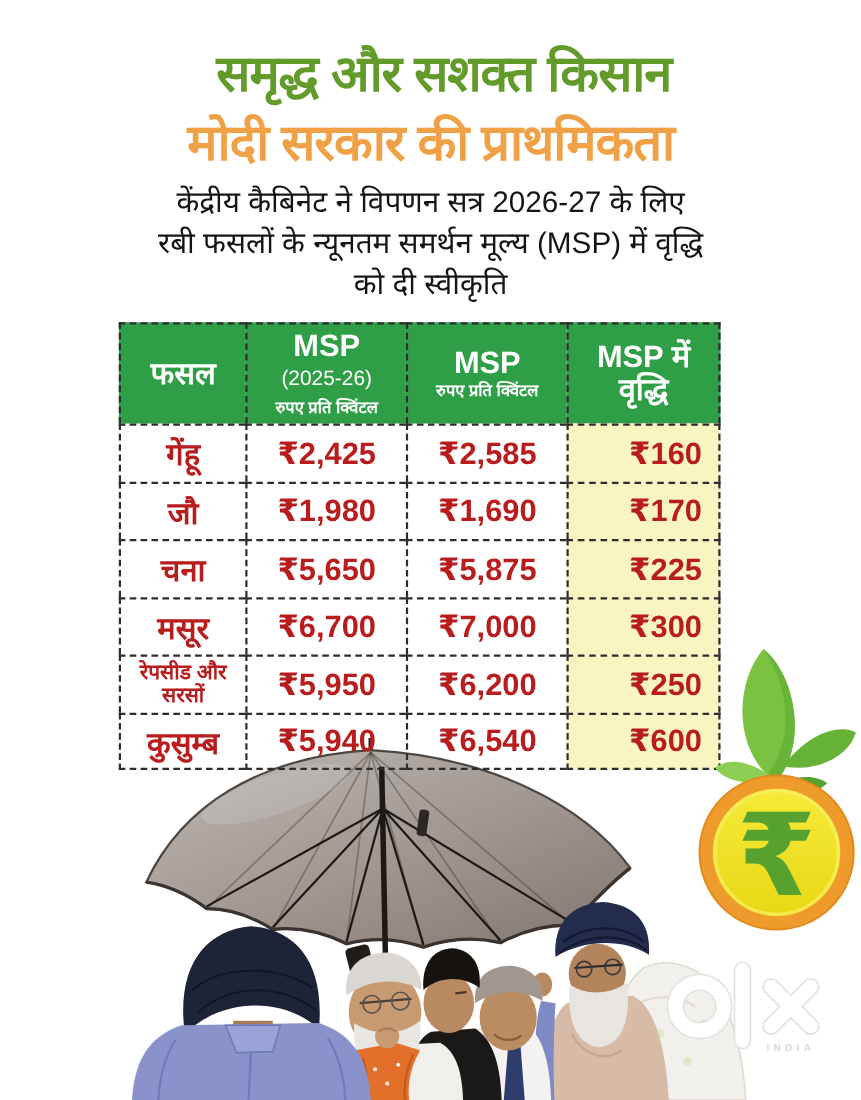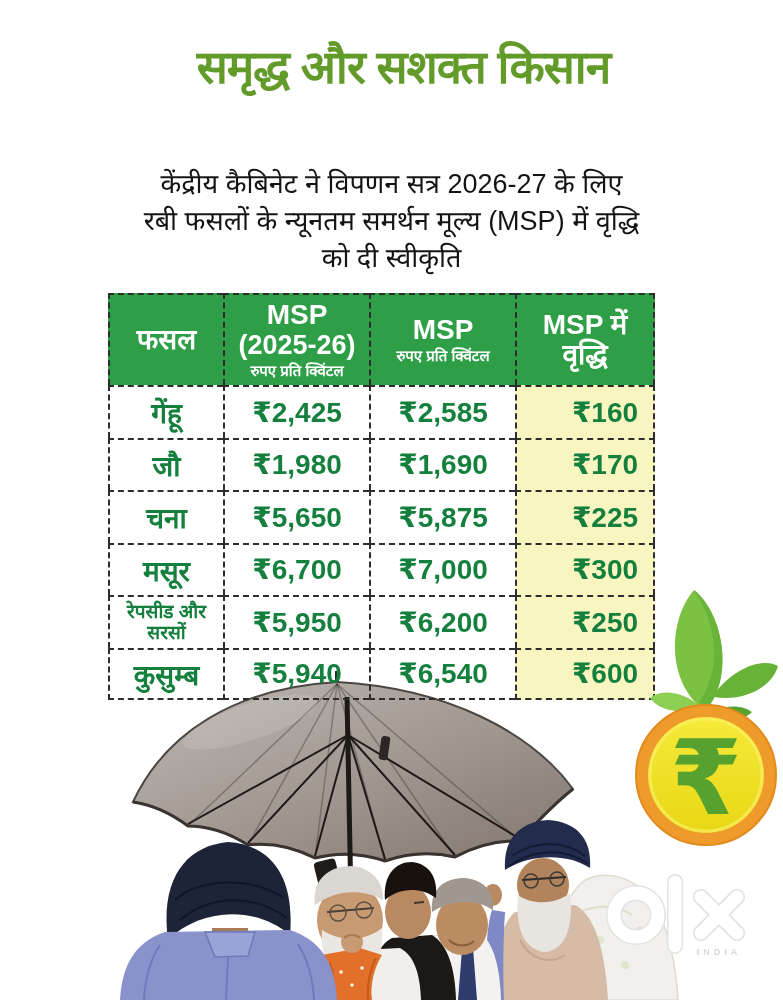--- a/index.html
+++ b/index.html
@@ -34,23 +34,23 @@
   }
   .cell {
     border-left:2px dashed #2d2d2d; border-top:2px dashed #2d2d2d;
     display:flex; flex-direction:column; align-items:center; justify-content:center;
     text-align:center;
   }
   .c-last { border-right:2px dashed #2d2d2d; }
   .r-last { border-bottom:2px dashed #2d2d2d; }
   .th { background:#2e9e47; color:#ffffff; }
   .th .h-big  { font-size:28px; font-weight:800; line-height:30px; }
-  .th .h-year { font-size:27px; font-weight:700; line-height:30px; }
+  .th .h-year { font-size:19px; font-weight:400; line-height:30px; }
   .th .h-unit { font-size:15px; font-weight:700; line-height:18px; margin-top:2px; }
-  .td { background:transparent; color:#15803d; font-size:28px; font-weight:800; }
+  .td { background:transparent; color:#b91c1c; font-size:28px; font-weight:800; }
   .td.yellow { background:#f9f5c1;padding-left:40px; }
   .td.small-crop { font-size:19px; font-weight:800; line-height:21px; padding:0 4px; }
   
   .photo-svg   { position:absolute; left:0;   top:670px; width:783px; height:330px; z-index:1; }
   .coin-svg    { position:absolute; left:618px; top:582px; width:165px; height:270px; z-index:2; }
   .wm-svg      { position:absolute; left:588px; top:862px; width:170px; height:100px; z-index:3; }
   .wm-country  { font-size:9px; letter-spacing:4px; fill:#d8d8d8; font-weight:700; }
 </style>
 </head>
 <body>
@@ -175,20 +175,21 @@
       <path d="M175,900 C200,878 250,876 284,898" fill="none" stroke="#10152a" stroke-width="2"></path>
       <path d="M180,920 C210,895 252,893 287,918" fill="none" stroke="#10152a" stroke-width="2"></path>
       <rect x="212" y="928" width="36" height="26" fill="#a87c55"></rect>
       <path d="M120,1000 C122,965 135,942 165,932 L290,930 C320,940 335,962 337,1000 Z" fill="#8a92cb"></path>
       <path d="M205,932 L255,932 L248,956 L215,957 Z" fill="#9aa3d8" stroke="#6f79b8" stroke-width="1.5"></path>
       <path d="M228,958 L226,1000 M160,945 C150,960 145,980 144,1000 M298,944 C308,960 313,980 314,1000" fill="none" stroke="#707ab8" stroke-width="2"></path>
     </g>
   </svg>
 
   <div class="title-1">समृद्ध और सशक्त किसान</div>
+  <div class="title-2">मोदी सरकार की प्राथमिकता</div>
 
   <div class="subtitle">
     <div>केंद्रीय कैबिनेट ने विपणन सत्र 2026-27 के लिए</div>
     <div>रबी फसलों के न्यूनतम समर्थन मूल्य (MSP) में वृद्धि</div>
     <div>को दी स्वीकृति</div>
   </div>
 
   <div class="msp-table">
 
     <div class="cell th">

